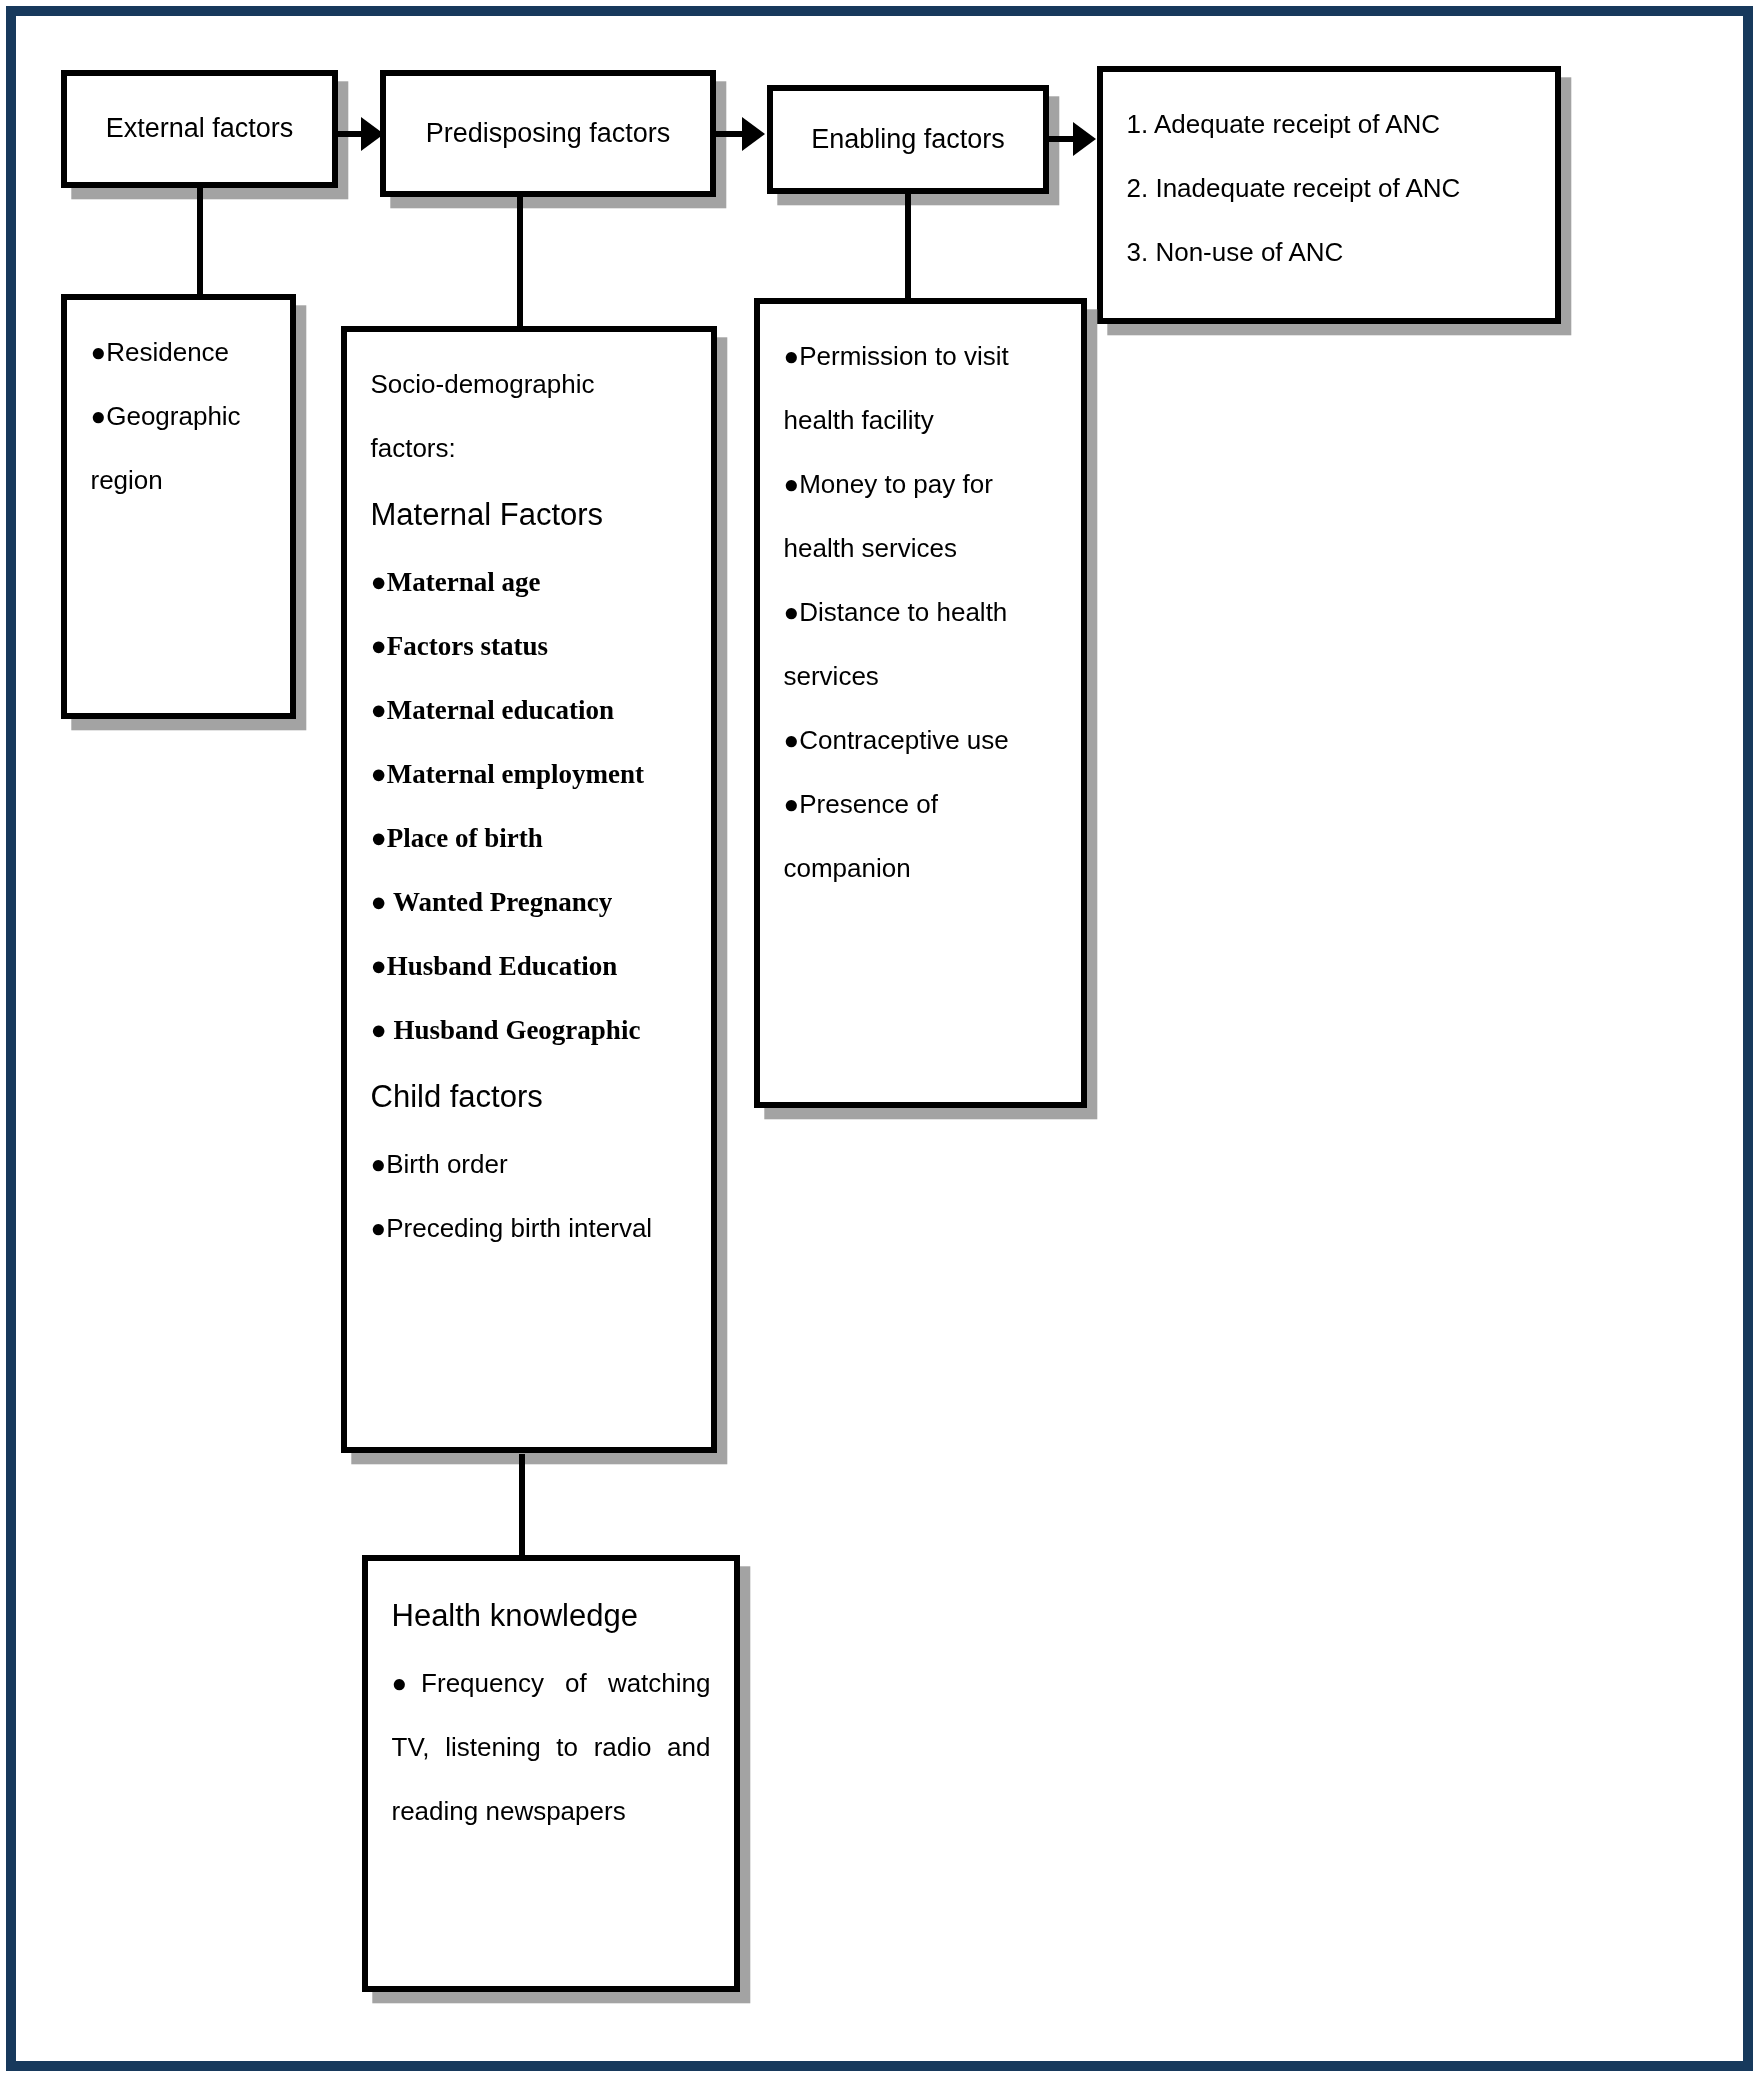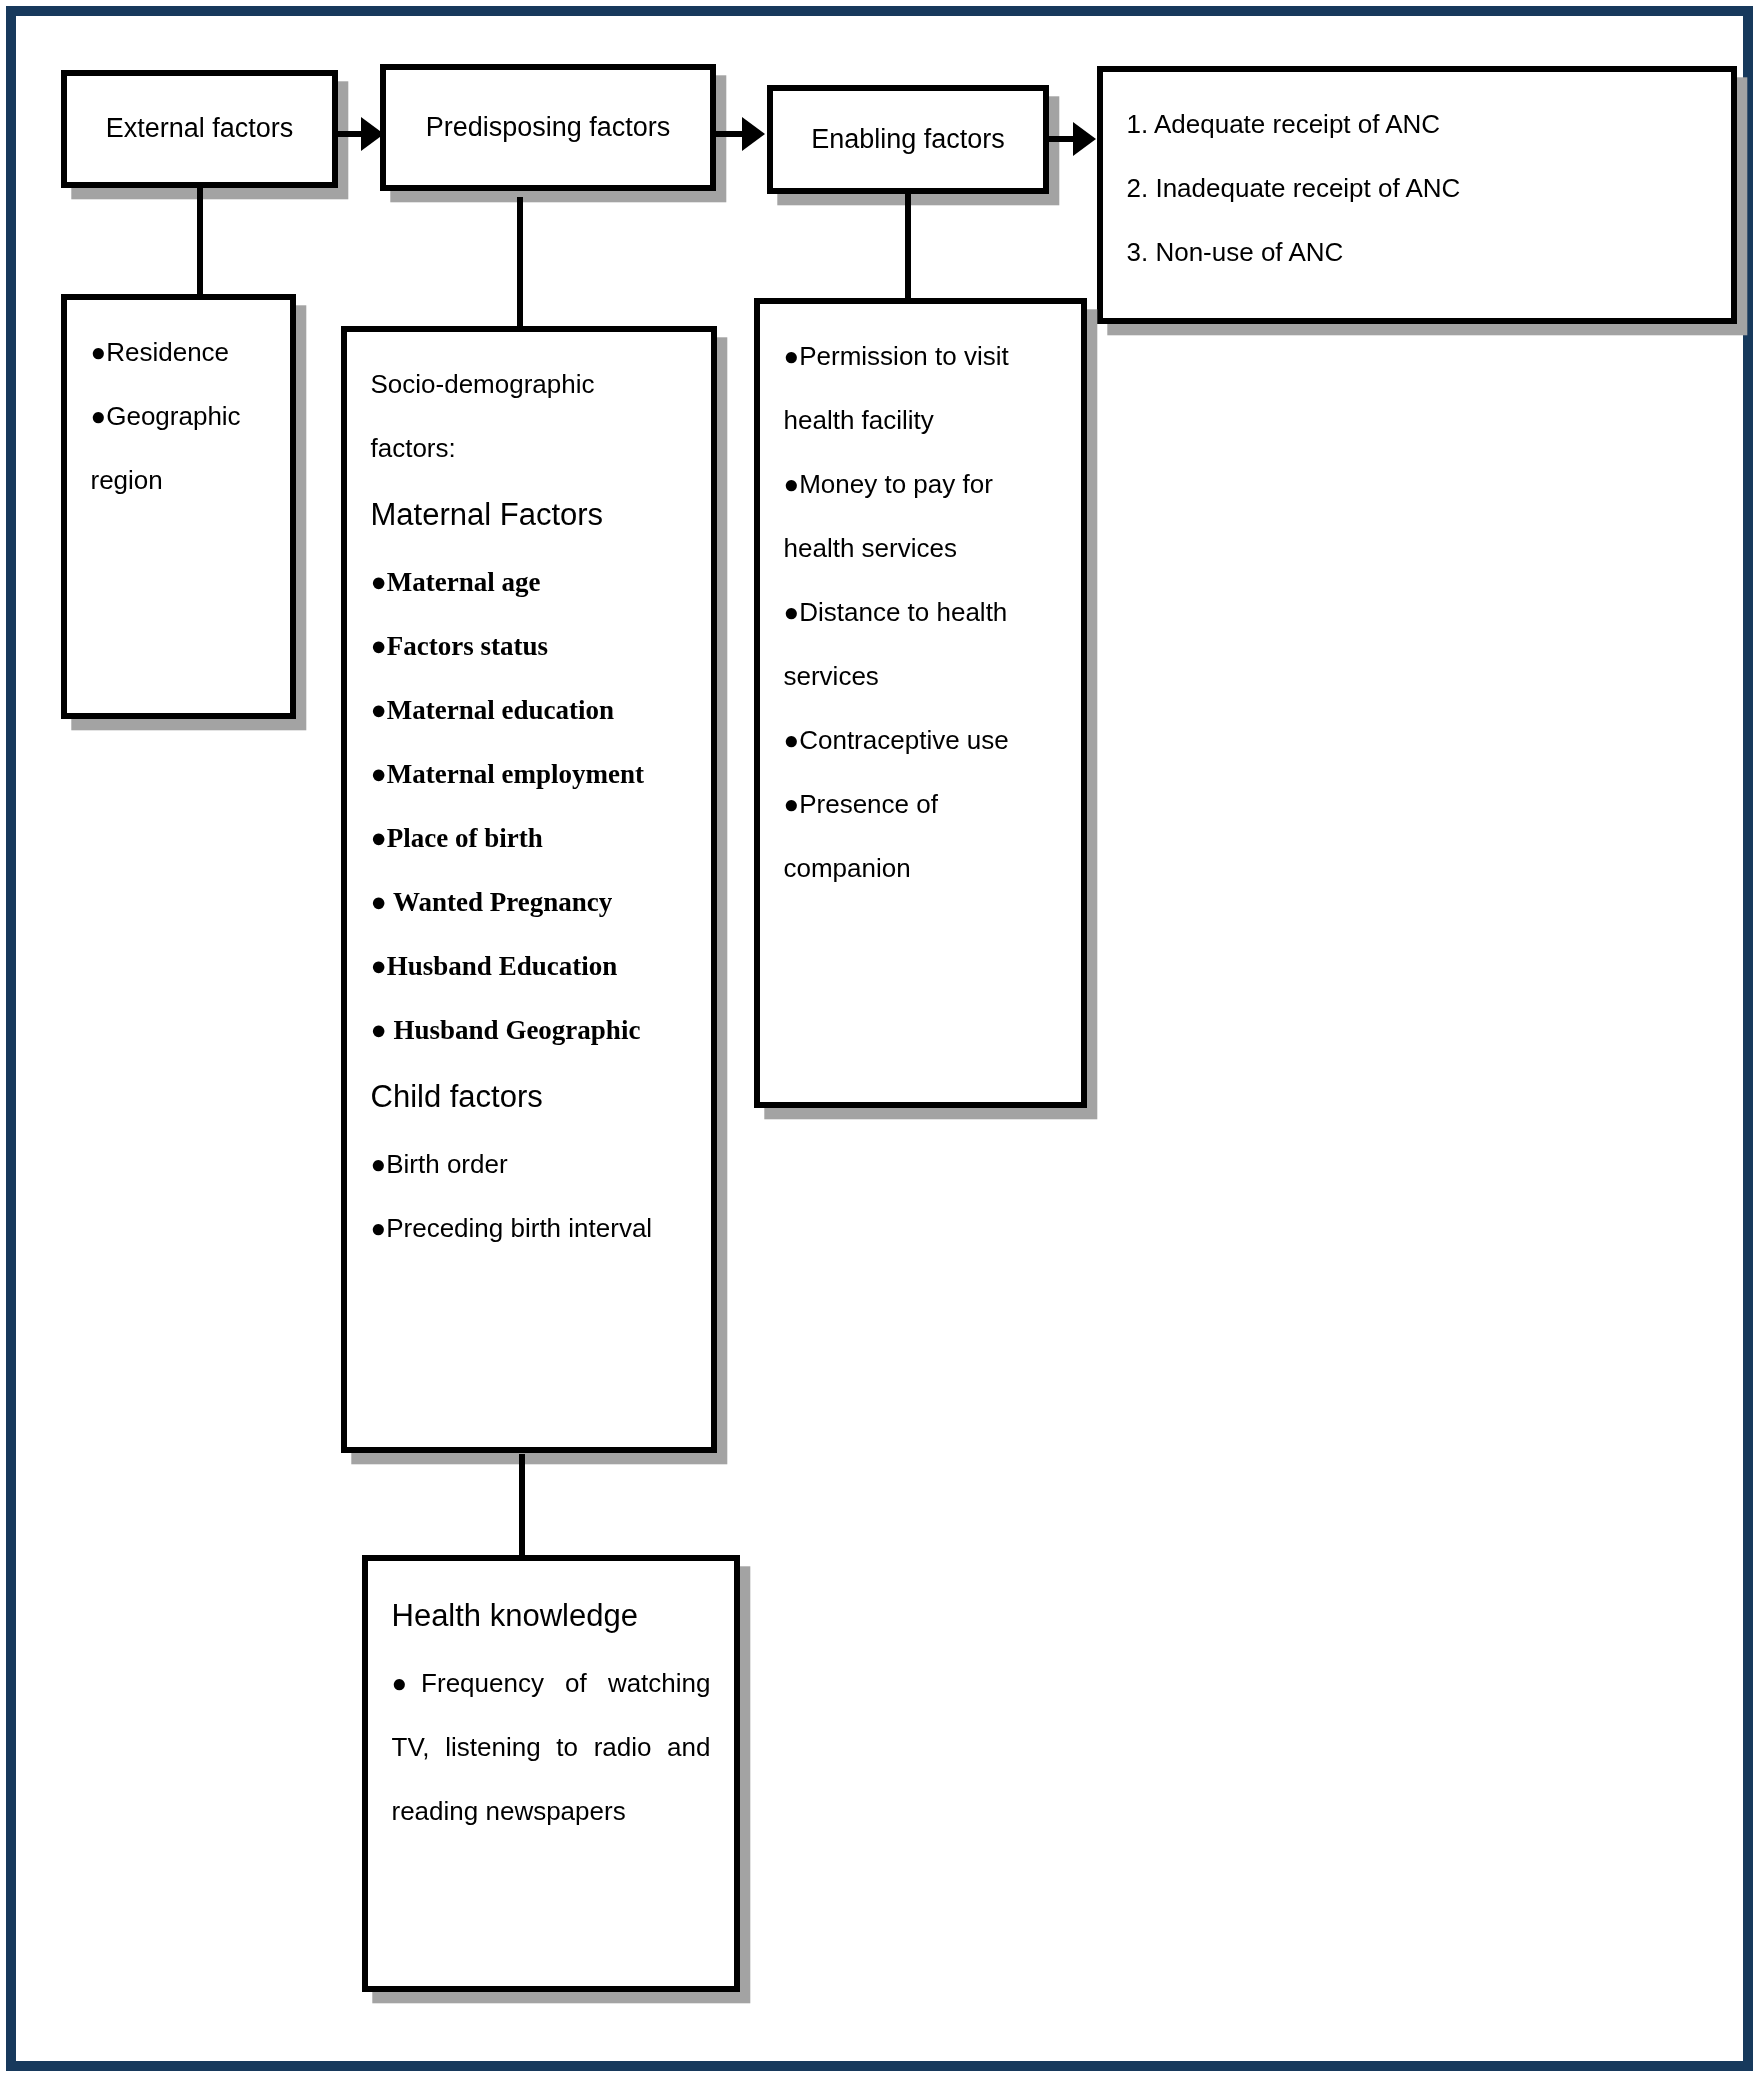--- a/index.html
+++ b/index.html
@@ -55,23 +55,23 @@
   .heading-lg{
     margin:0;
     font-family:"Liberation Sans",sans-serif;
     font-size:31px;line-height:70px;
     text-decoration-thickness:2.3px;
     text-underline-offset:4.2px;
   }
   .justify{ text-align:justify; }
   
   .b-external     { left:61px;  top:70px;  width:277px;  height:118px; }
-  .b-predisposing { left:380px;  top:64px;  width:336px;  height:127px; }
+  .b-predisposing { left:380px;  top:70px;  width:336px;  height:127px; }
   .b-enabling     { left:767px; top:85px;  width:282px;  height:109px; }
-  .b-outcome      { left:1097px; top:66px;  width:640px; height:258px; }
+  .b-outcome      { left:1097px; top:66px;  width:464px; height:258px; }
   .b-extdetail    { left:61px;  top:294px;  width:235px;  height:425px; }
   .b-socio        { left:341px;  top:326px;  width:376px;  height:1127px;}
   .b-enabdetail   { left:754px; top:298px;  width:333px;  height:810px;}
   .b-health       { left:362px;  top:1555px; width:378px;  height:437px; }
   
   .conn{ position:absolute;background:var(--ink); }
   .v-external     { left:197px;  top:188px;  width:5.6px; height:106px; }
   .v-predisposing { left:517px; top:197px;  width:5.6px; height:129px; }
   .v-enabling     { left:905px; top:194px;  width:5.6px; height:105px; }
   .v-socio        { left:519px; top:1454px; width:5.6px; height:101px; }

